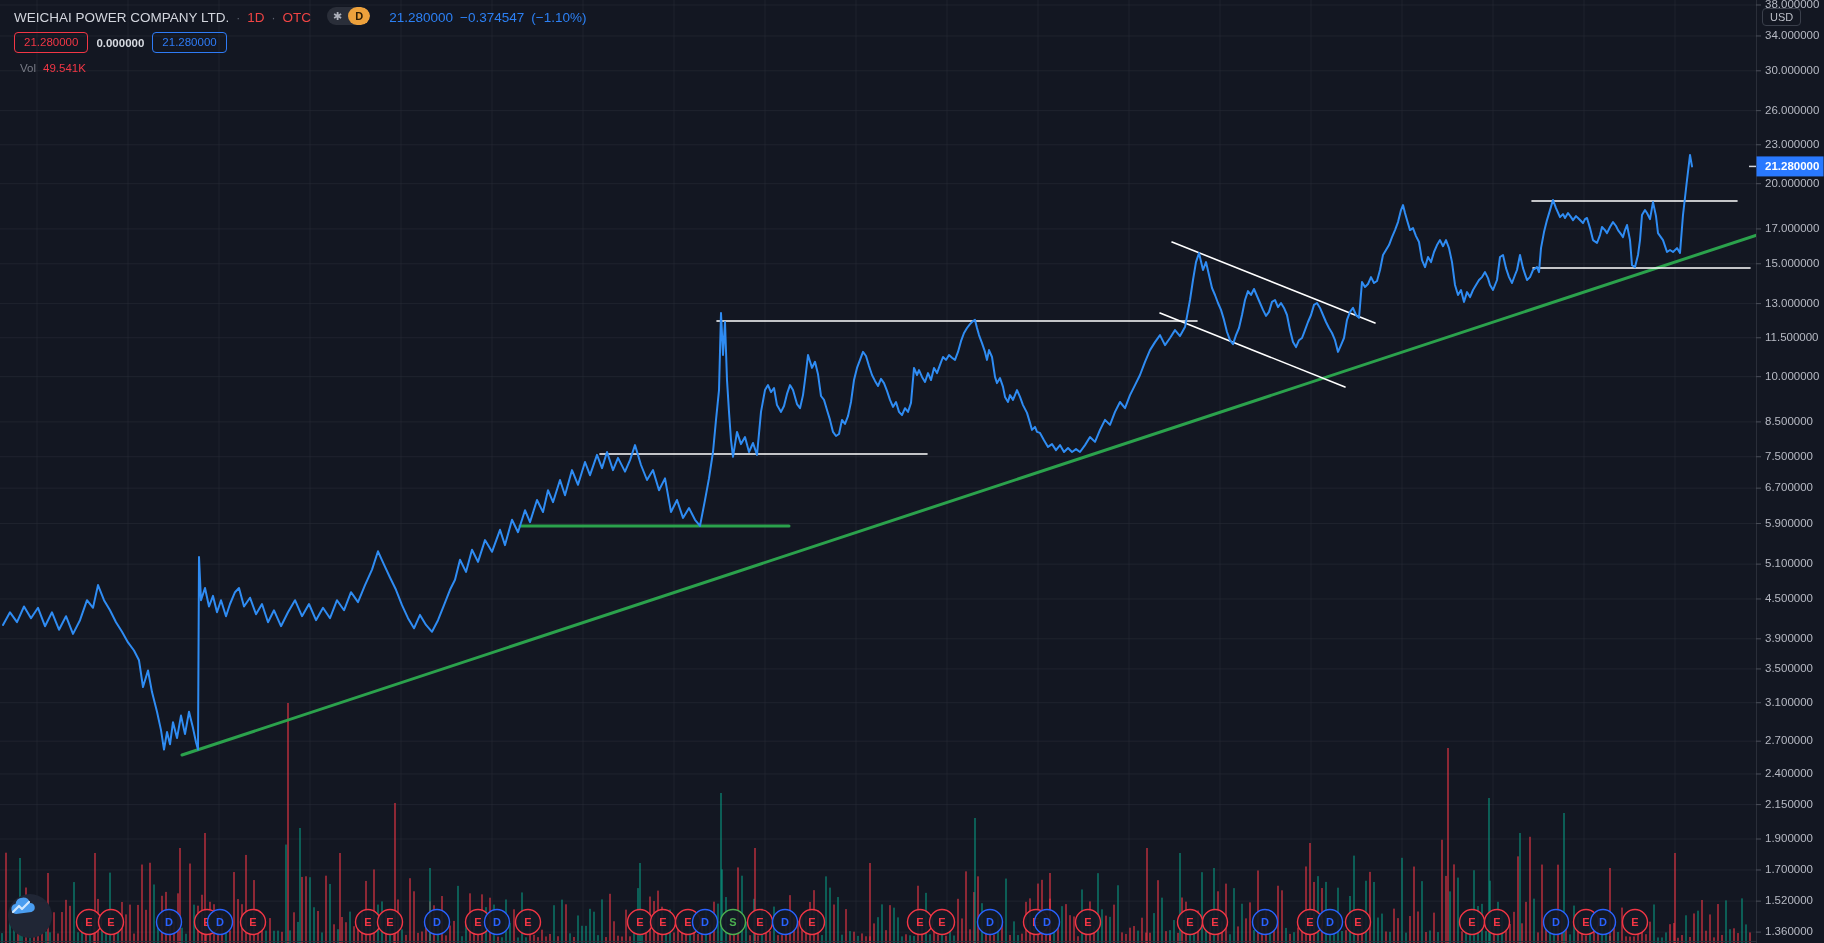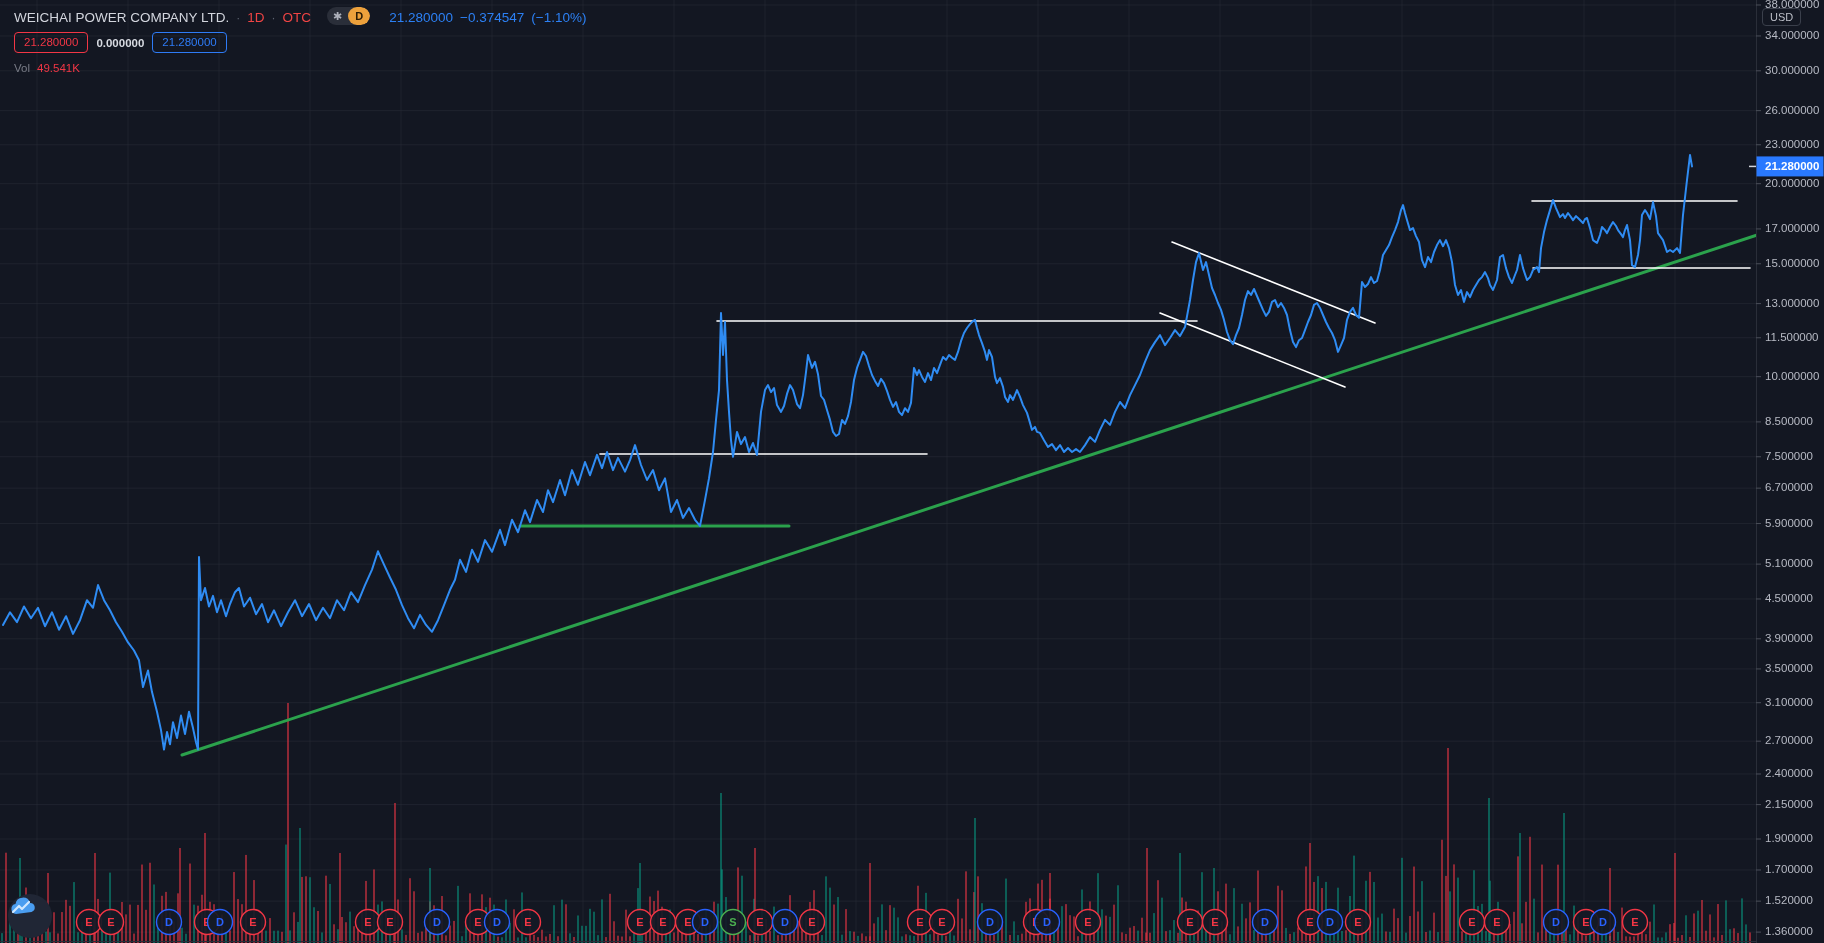--- a/index.html
+++ b/index.html
@@ -15,21 +15,21 @@
             border-radius:10px;overflow:hidden;height:18px;}
   .flagpill .ast{padding:0 6px;color:#aeb1bb;font-size:11px;line-height:18px;}
   .flagpill .dd{background:#eda13c;color:#2b1c05;font-weight:700;font-size:11px;
                 padding:0 7px;line-height:18px;border-radius:10px;}
   .pricegrp{margin-left:12px;color:#2c80f4;font-size:13.5px;display:inline-flex;gap:7px;}
   .lrow2{display:flex;align-items:center;gap:8px;margin-top:7px;font-size:11.5px;}
   .qbox{border:1px solid;border-radius:4px;padding:2px 9px;line-height:15px;}
   .qbox.red{color:#f23645;border-color:#f23645;}
   .qbox.blue{color:#2e7bf6;border-color:#2e7bf6;}
   .qmid{color:#d8dbe2;font-weight:700;}
-  .lrow3{margin-top:9px;font-size:11.5px;display:flex;gap:7px;}
+  .lrow3{margin-top:9px;font-size:11.5px;display:flex;gap:7px;margin-left:6px;}
   .vlabel{color:#787b86;}
   .vvalue{color:#f23645;}
   .usdpill{position:absolute;left:1762px;top:8px;z-index:5;background:#131722;
            border:1px solid #3a3f4b;border-radius:4px;color:#bcbfc8;font-size:11px;
            padding:1px 7px;line-height:14px;}
   .logo{position:absolute;left:8px;top:894px;width:44px;height:44px;border-radius:50%;
         background:#202635;display:flex;align-items:center;justify-content:center;z-index:4;}
 </style>
 </head>
 <body>

